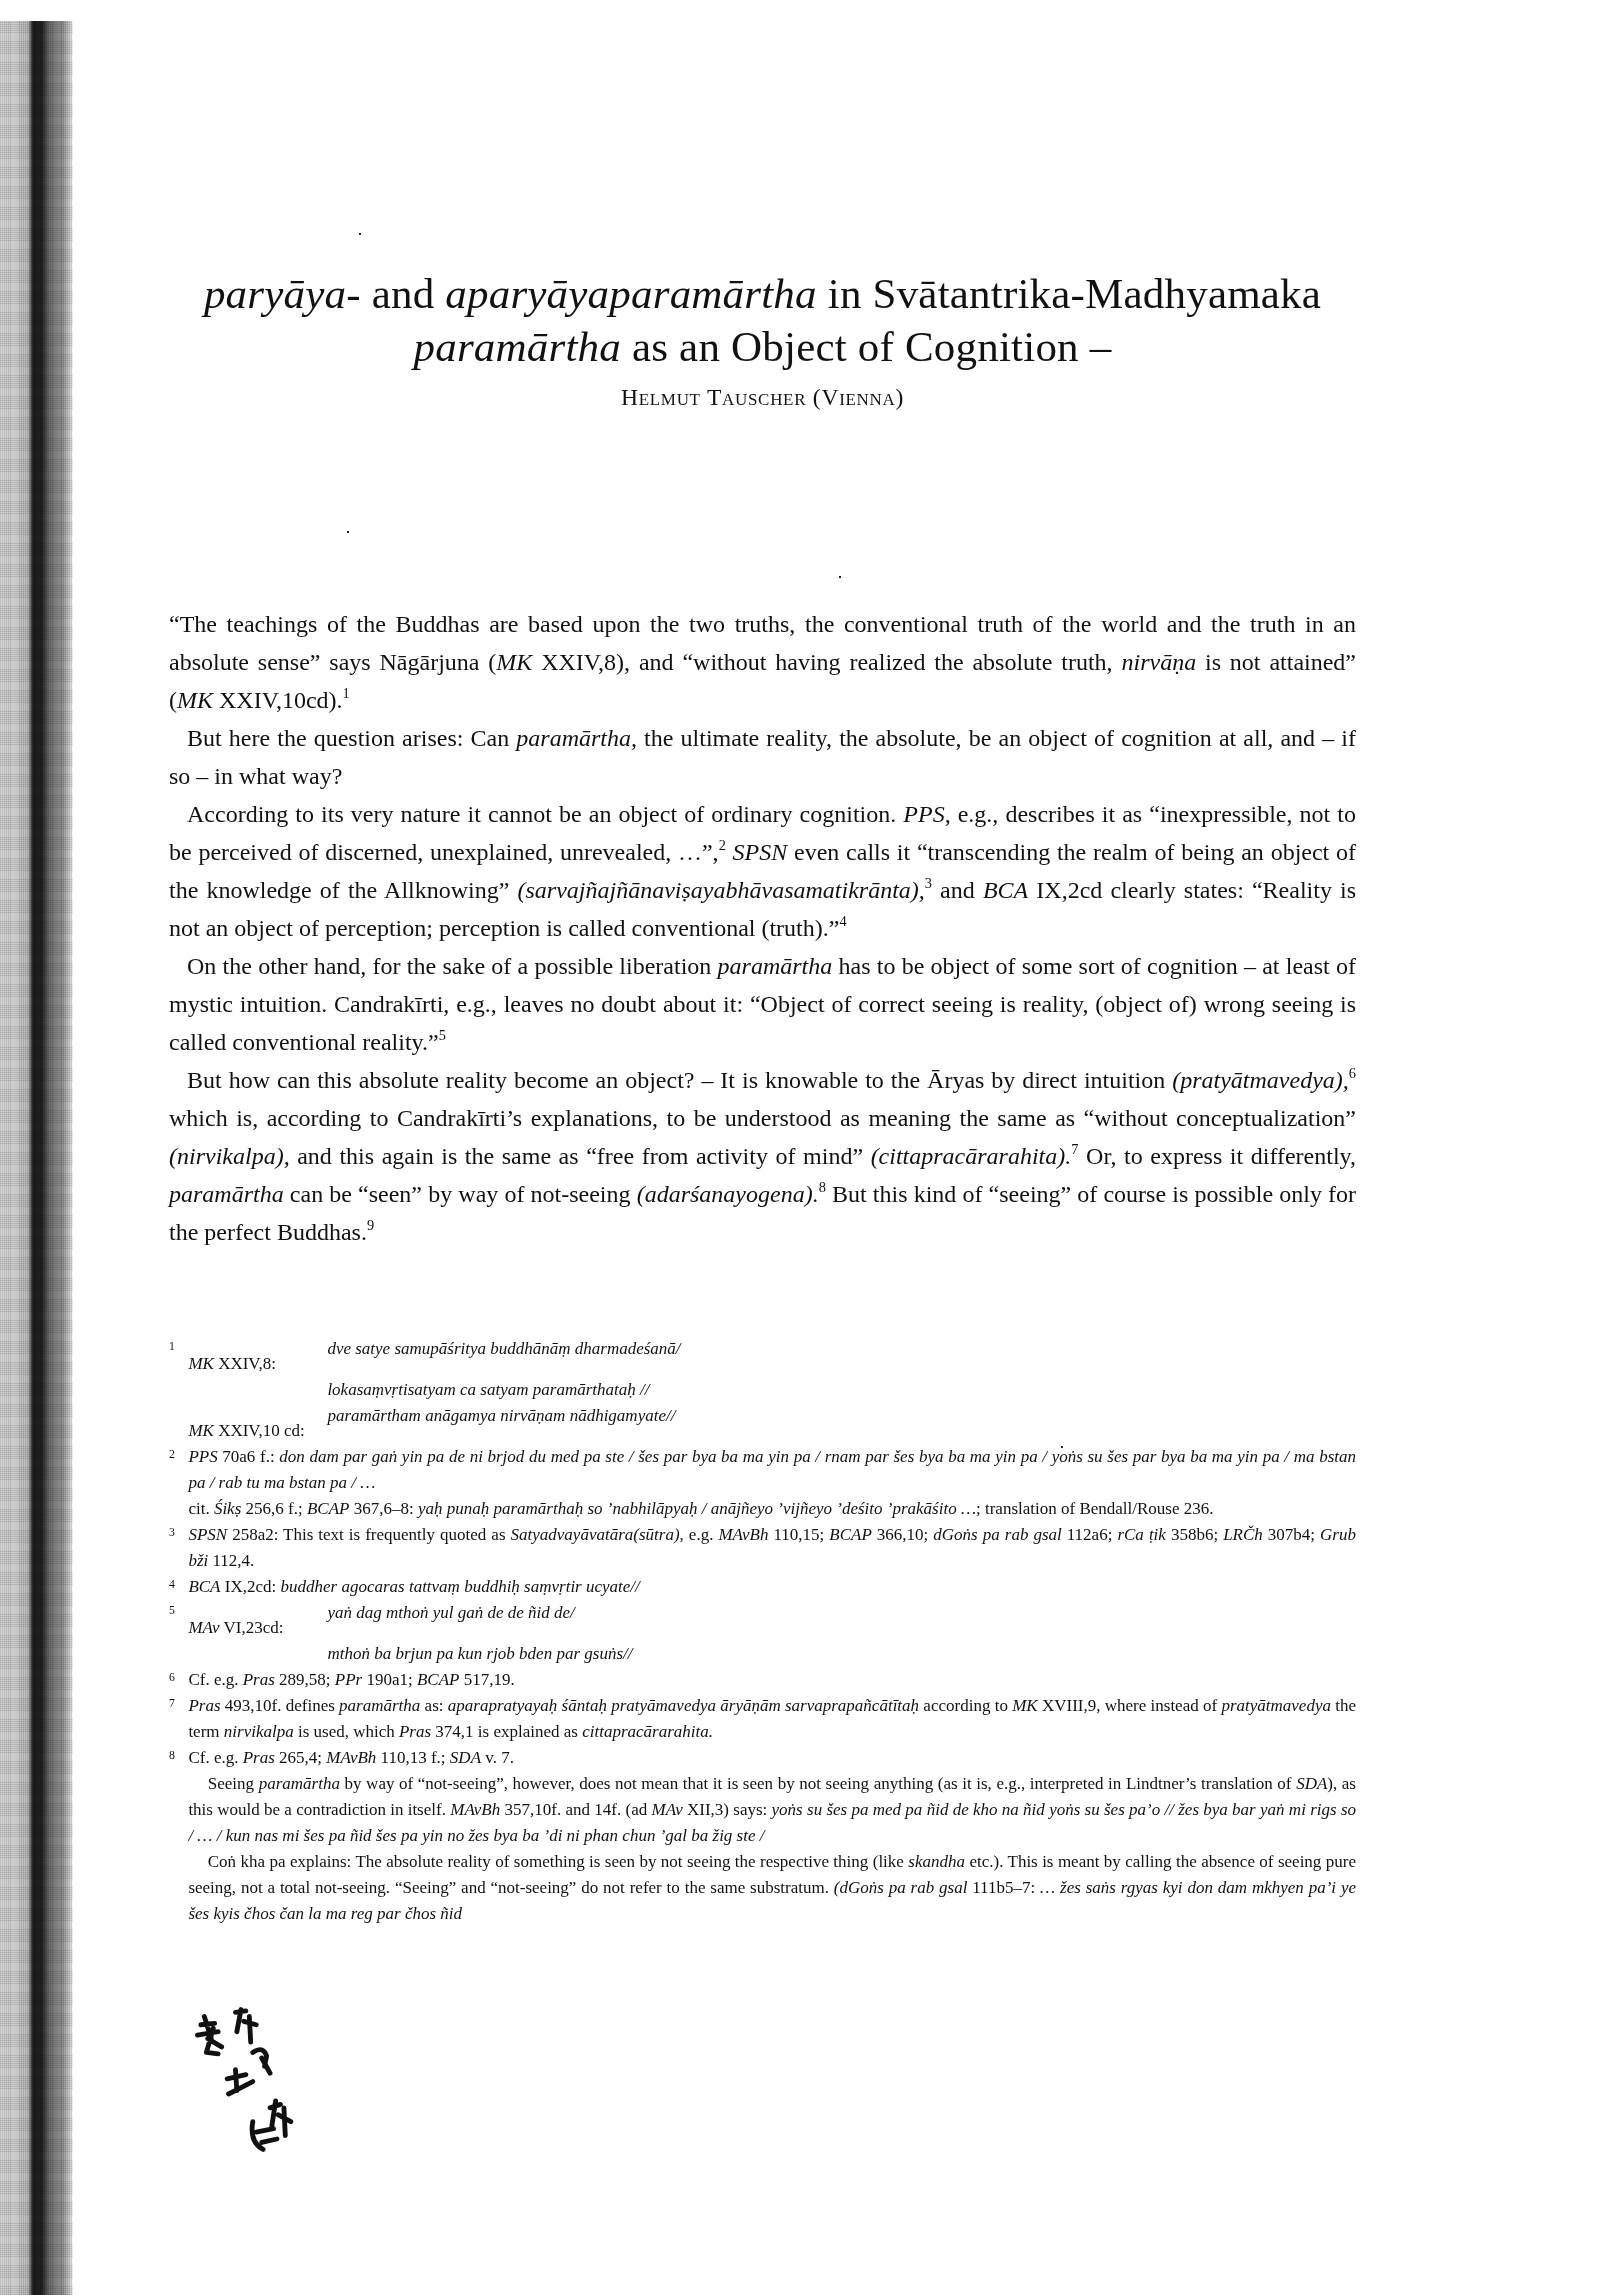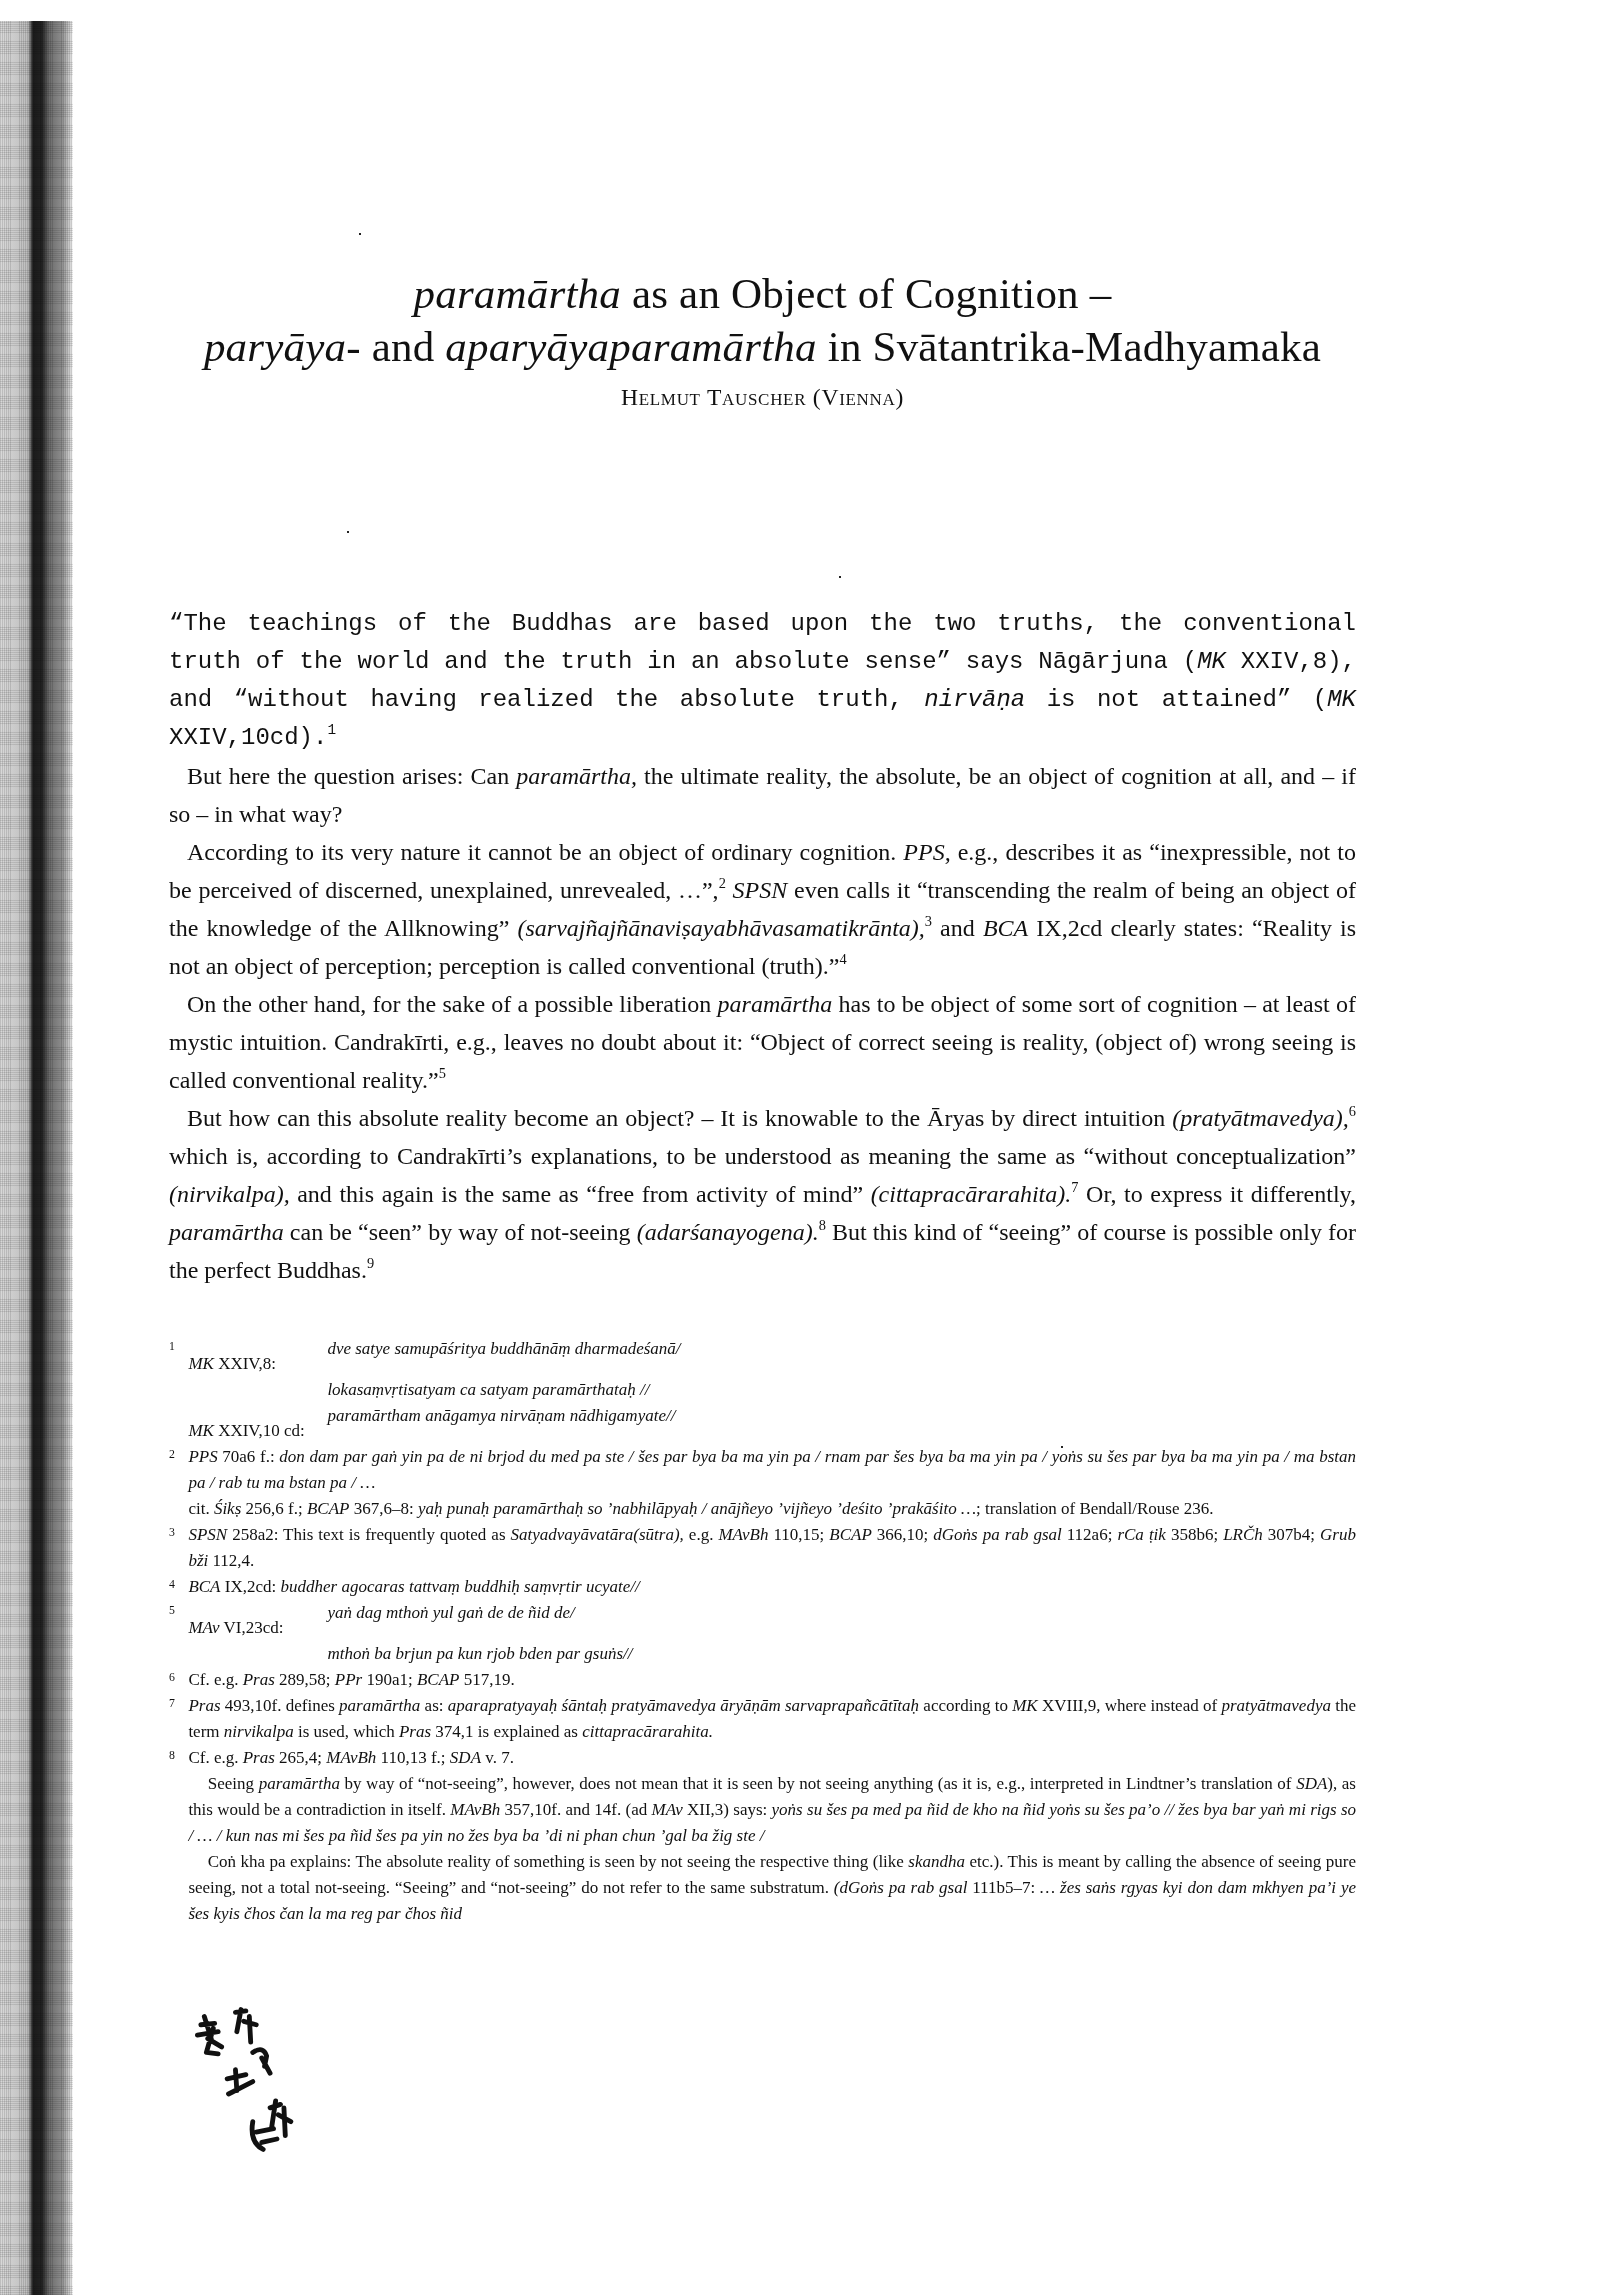--- a/index.html
+++ b/index.html
@@ -70,21 +70,21 @@
     top: 605px;
     width: 1187px;
     font-size: 24px;
     line-height: 38px;
     text-align: justify;
   }
   .body-text p {
     margin: 0;
     text-indent: 18px;
   }
-  .body-text p.first { text-indent: 0; font-family: Liberation Mono, monospace; }
+  .body-text p.first { text-indent: 0; }
   .it { font-style: italic; }
   sup.fn {
     font-size: 0.6em;
     line-height: 0;
     vertical-align: 0.7em;
   }
   .footnotes {
     position: absolute;
     left: 0;
     top: 1336px;
@@ -127,22 +127,22 @@
   }
 </style>
 </head>
 <body>
 
 <div class="binding-shadow"></div>
 
 <div class="page">
 
   <div class="title-block">
+    <div class="title-line"><span class="it">paryāya-</span><span> and </span><span class="it">aparyāyaparamārtha</span><span> in Svātantrika-Madhyamaka</span></div>
     <div class="title-line"><span class="it">paramārtha</span><span> as an Object of Cognition –</span></div>
-    <div class="title-line"><span class="it">paryāya-</span><span> and </span><span class="it">aparyāyaparamārtha</span><span> in Svātantrika-Madhyamaka</span></div>
   </div>
 
   <div class="author">Helmut Tauscher (Vienna)</div>
 
   <div class="body-text">
     <p class="first"><span>“The teachings of the Buddhas are based upon the two truths, the conventional truth of the world and the truth in an absolute sense” says Nāgārjuna (</span><span class="it">MK</span><span> XXIV,8), and “without having realized the absolute truth, </span><span class="it">nirvāṇa</span><span> is not attained” (</span><span class="it">MK</span><span> XXIV,10cd).</span><sup class="fn">1</sup></p>
     <p><span>But here the question arises: Can </span><span class="it">paramārtha,</span><span> the ultimate reality, the absolute, be an object of cognition at all, and – if so – in what way?</span></p>
     <p><span>According to its very nature it cannot be an object of ordinary cognition. </span><span class="it">PPS,</span><span> e.g., describes it as “inexpressible, not to be perceived of discerned, unexplained, unrevealed, …”,</span><sup class="fn">2</sup><span> </span><span class="it">SPSN</span><span> even calls it “transcending the realm of being an object of the knowledge of the Allknowing” </span><span class="it">(sarvajñajñānaviṣayabhāvasamatikrānta),</span><sup class="fn">3</sup><span> and </span><span class="it">BCA</span><span> IX,2cd clearly states: “Reality is not an object of perception; perception is called conventional (truth).”</span><sup class="fn">4</sup></p>
     <p><span>On the other hand, for the sake of a possible liberation </span><span class="it">paramārtha</span><span> has to be object of some sort of cognition – at least of mystic intuition. Candrakīrti, e.g., leaves no doubt about it: “Object of correct seeing is reality, (object of) wrong seeing is called conventional reality.”</span><sup class="fn">5</sup></p>
     <p><span>But how can this absolute reality become an object? – It is knowable to the Āryas by direct intuition </span><span class="it">(pratyātmavedya),</span><sup class="fn">6</sup><span> which is, according to Candrakīrti’s explanations, to be understood as meaning the same as “without conceptualization” </span><span class="it">(nirvikalpa),</span><span> and this again is the same as “free from activity of mind” </span><span class="it">(cittapracārarahita).</span><sup class="fn">7</sup><span> Or, to express it differently, </span><span class="it">paramārtha</span><span> can be “seen” by way of not-seeing </span><span class="it">(adarśanayogena).</span><sup class="fn">8</sup><span> But this kind of “seeing” of course is possible only for the perfect Buddhas.</span><sup class="fn">9</sup></p>

